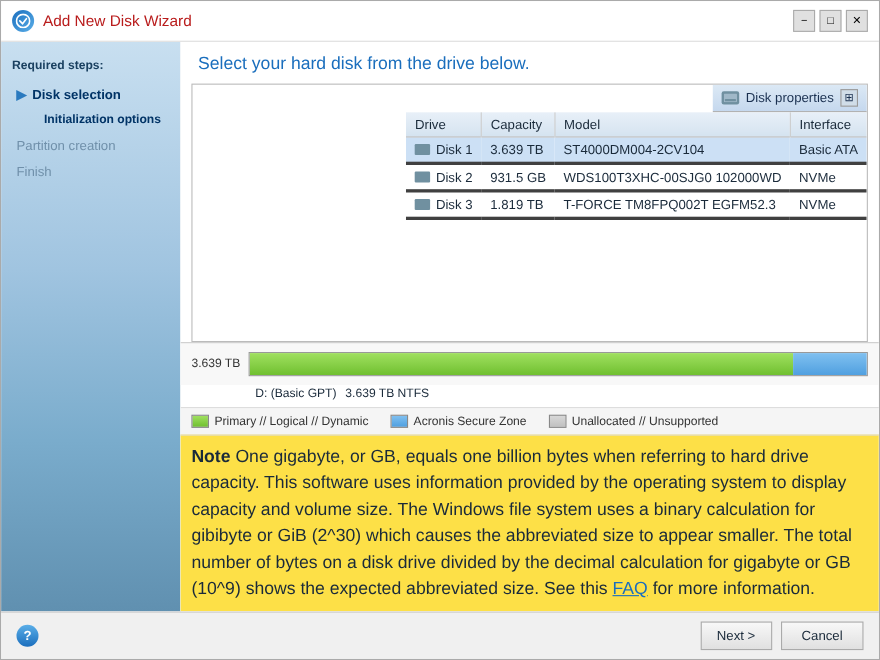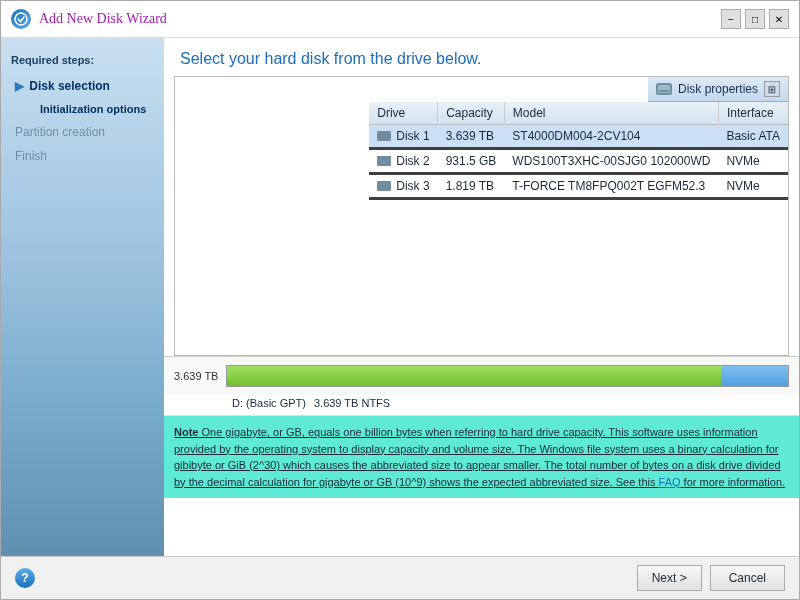--- a/index.html
+++ b/index.html
@@ -38,23 +38,22 @@
       display: flex;
       align-items: center;
       justify-content: center;
       color: white;
       font-size: 10px;
       font-weight: bold;
     }
     .title-bar-text {
       font-size: 14px;
       font-weight: 400;
-      color: #a21caf;
-      flex: 1;
-      font-family: Liberation Serif, serif;
+      color: #b91c1c;
+      flex: 1;
     }
     .window-controls {
       display: flex;
       gap: 4px;
     }
     .window-btn {
       width: 20px;
       height: 20px;
       border: 1px solid #aaa;
       background: #e0e0e0;
@@ -286,26 +285,25 @@
       height: 12px;
       border: 1px solid #888;
     }
     .legend-green { background: linear-gradient(180deg, #a0e060, #70c030); }
     .legend-blue { background: linear-gradient(180deg, #80c0f0, #50a0e0); }
     .legend-gray { background: linear-gradient(180deg, #d8d8d8, #c0c0c0); }
 
     
     .note-area {
       padding: 8px 10px;
-      font-size: 11px;
+      font-size: 16px;
       color: #1a2a3a;
       line-height: 1.5;
       border-top: 1px solid #ddd;
-      background: #5eead4;
-      text-decoration: underline;
+      background: #fde047;
     }
     .note-area a {
       color: #1a6ebd;
       text-decoration: underline;
     }
 
     
     .footer {
       background: #f0f0f0;
       border-top: 1px solid #ccc;
@@ -456,20 +454,34 @@
         <div class="disk-bar-container">
           <div class="disk-bar-green" id="disk-bar-green" style="width: 88%;"></div>
           <div class="disk-bar-blue"></div>
         </div>
       </div>
       <div class="disk-info-row">
         <span class="disk-info-text">D: (Basic GPT)</span>
         <span class="disk-info-text">3.639 TB  NTFS</span>
       </div>
 
+      <div class="legend-row">
+        <div class="legend-item">
+          <div class="legend-box legend-green"></div>
+          <span>Primary // Logical // Dynamic</span>
+        </div>
+        <div class="legend-item">
+          <div class="legend-box legend-blue"></div>
+          <span>Acronis Secure Zone</span>
+        </div>
+        <div class="legend-item">
+          <div class="legend-box legend-gray"></div>
+          <span>Unallocated // Unsupported</span>
+        </div>
+      </div>
 
       <div class="note-area">
         <span style="font-weight:bold;">Note</span><span> One gigabyte, or GB, equals one billion bytes when referring to hard drive capacity. This software uses information provided by the operating system to display capacity and volume size. The Windows file system uses a binary calculation for gibibyte or GiB (2^30) which causes the abbreviated size to appear smaller. The total number of bytes on a disk drive divided by the decimal calculation for gigabyte or GB (10^9) shows the expected abbreviated size. See this </span><a href="#">FAQ</a><span> for more information.</span>
       </div>
     </div>
   </div>
 
   <div class="footer">
     <div class="footer-left">
       <div class="help-icon">?</div>

